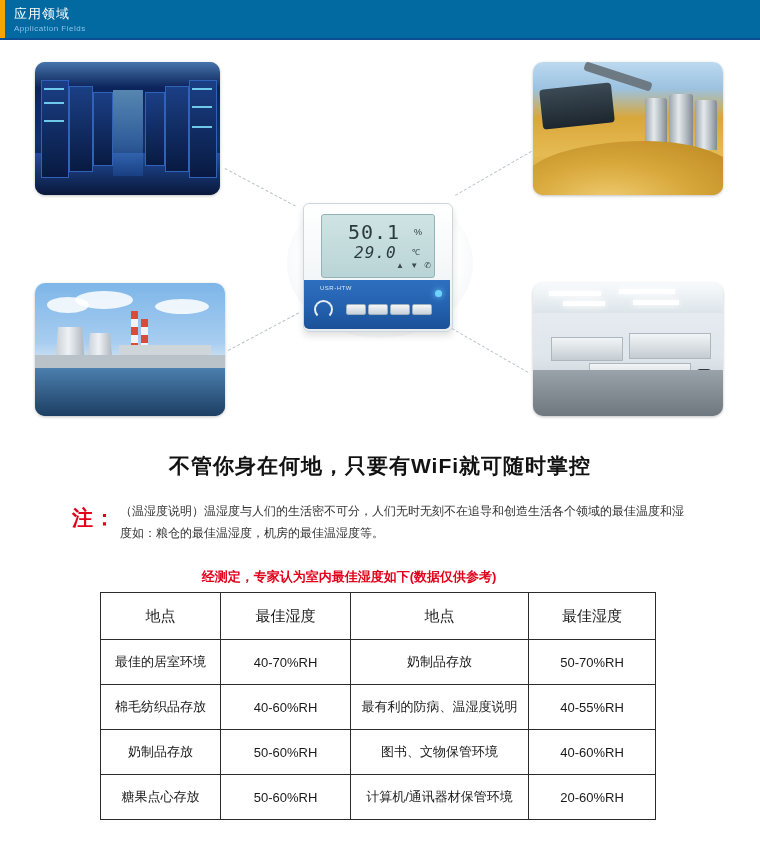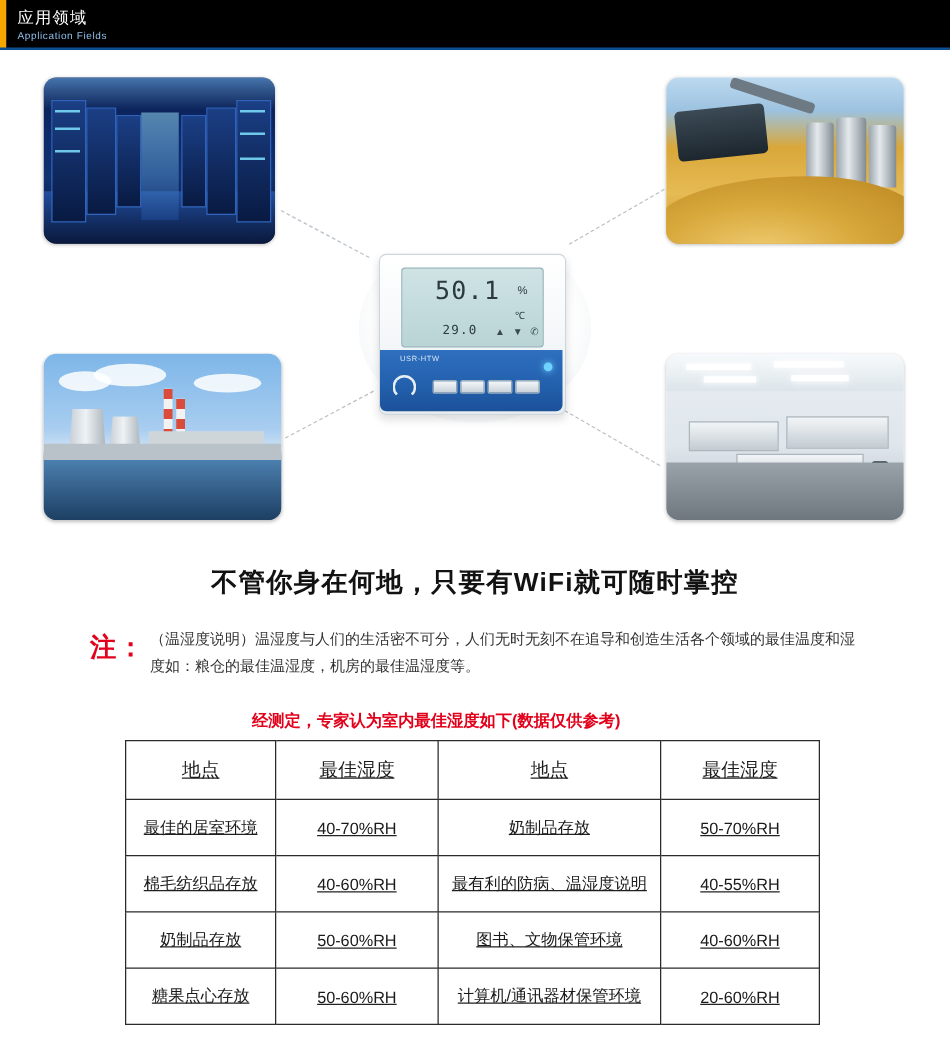--- a/index.html
+++ b/index.html
@@ -13,21 +13,21 @@
     font-family: "Liberation Sans", sans-serif;
     color: #222;
     overflow: hidden;
     position: relative;
   }
 
   
   .header {
     width: 760px;
     height: 40px;
-    background: #000000;
+    background: #0369a1;
     position: relative;
     overflow: hidden;
   }
   .header-accent {
     position: absolute;
     left: 0;
     top: 0;
     width: 5px;
     height: 40px;
     background: #f7a600;
@@ -247,25 +247,26 @@
   .lcd-unit-hum {
     position: absolute;
     left: 92px;
     top: 12px;
     font-size: 9px;
     color: #2b3a3d;
   }
   .lcd-temp {
     position: absolute;
     left: 32px;
-    top: 44px;
+    top: 28px;
     font-family: "DejaVu Sans Mono", monospace;
-    font-size: 10px;
+    font-size: 16px;
     color: #2b3a3d;
     letter-spacing: 1px;
+    font-style: italic;
   }
   .lcd-unit-temp {
     position: absolute;
     left: 90px;
     top: 31px;
     font-size: 8px;
     color: #2b3a3d;
   }
   .lcd-icons {
     position: absolute;
@@ -380,21 +381,20 @@
   }
 
   
   .data-table {
     position: absolute;
     left: 100px;
     top: 592px;
     width: 555px;
     border-collapse: collapse;
     table-layout: fixed;
-    text-decoration: underline;
   }
   .data-table th,
   .data-table td {
     border: 1px solid #2b2b2b;
     text-align: center;
     font-size: 13px;
     color: #1a1a1a;
     font-weight: normal;
   }
   .data-table th {

